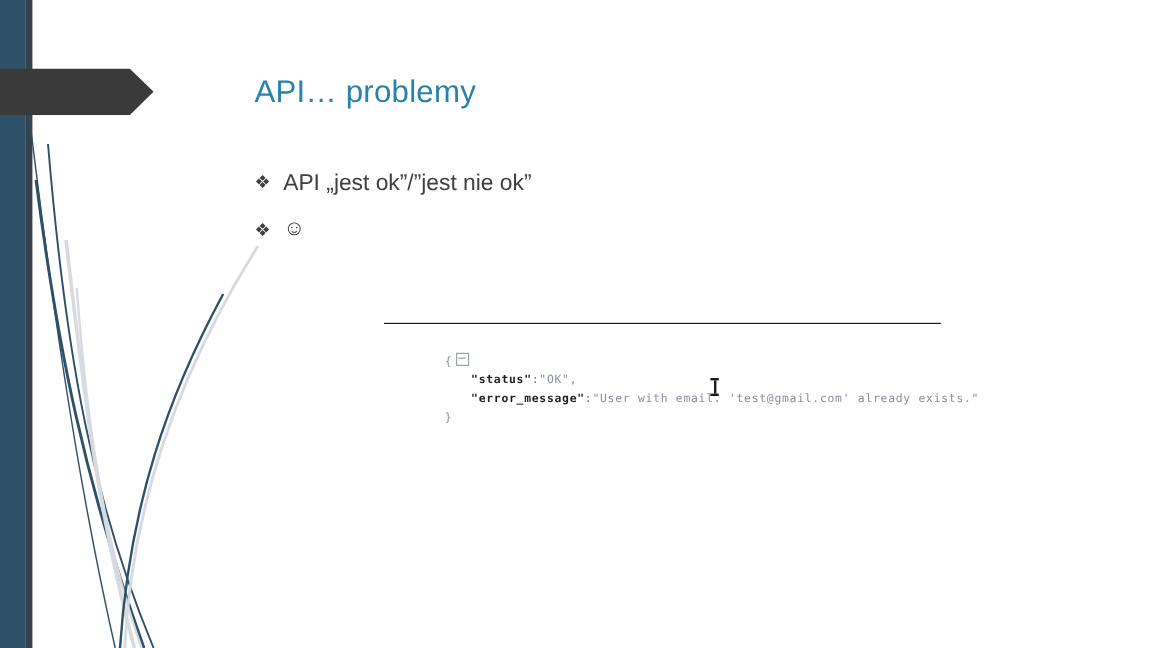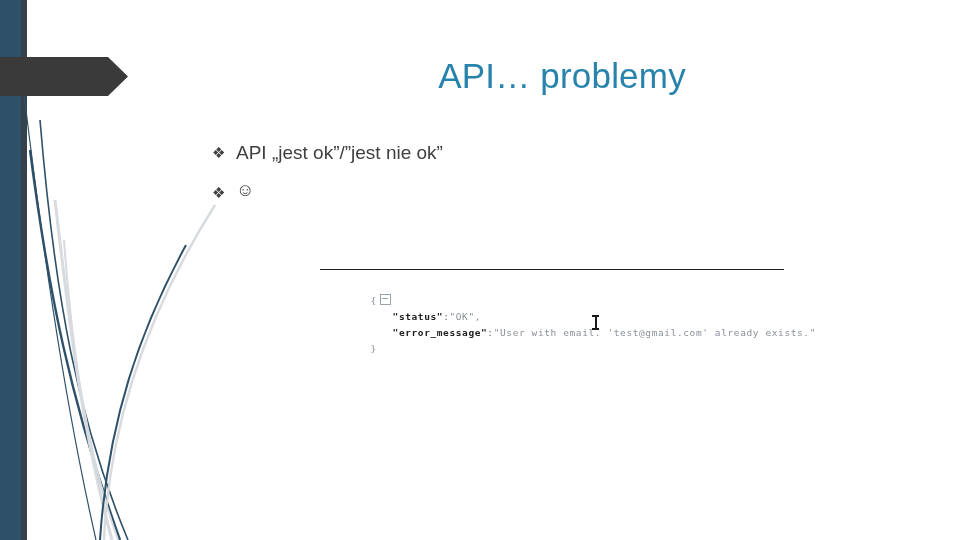--- a/index.html
+++ b/index.html
@@ -60,27 +60,26 @@
     width: 128px;
     height: 39px;
   }
 
   
   .title {
     position: absolute;
     left: 212px;
     top: 55px;
     width: 700px;
-    font-size: 35px;
+    font-size: 26px;
     line-height: 42px;
     color: #2783ab;
     font-weight: normal;
     letter-spacing: 0.2px;
     white-space: nowrap;
-    text-align: center;
   }
 
   
   .bullets {
     position: absolute;
     left: 212px;
     top: 140px;
     width: 700px;
   }
   .bullet-row {

